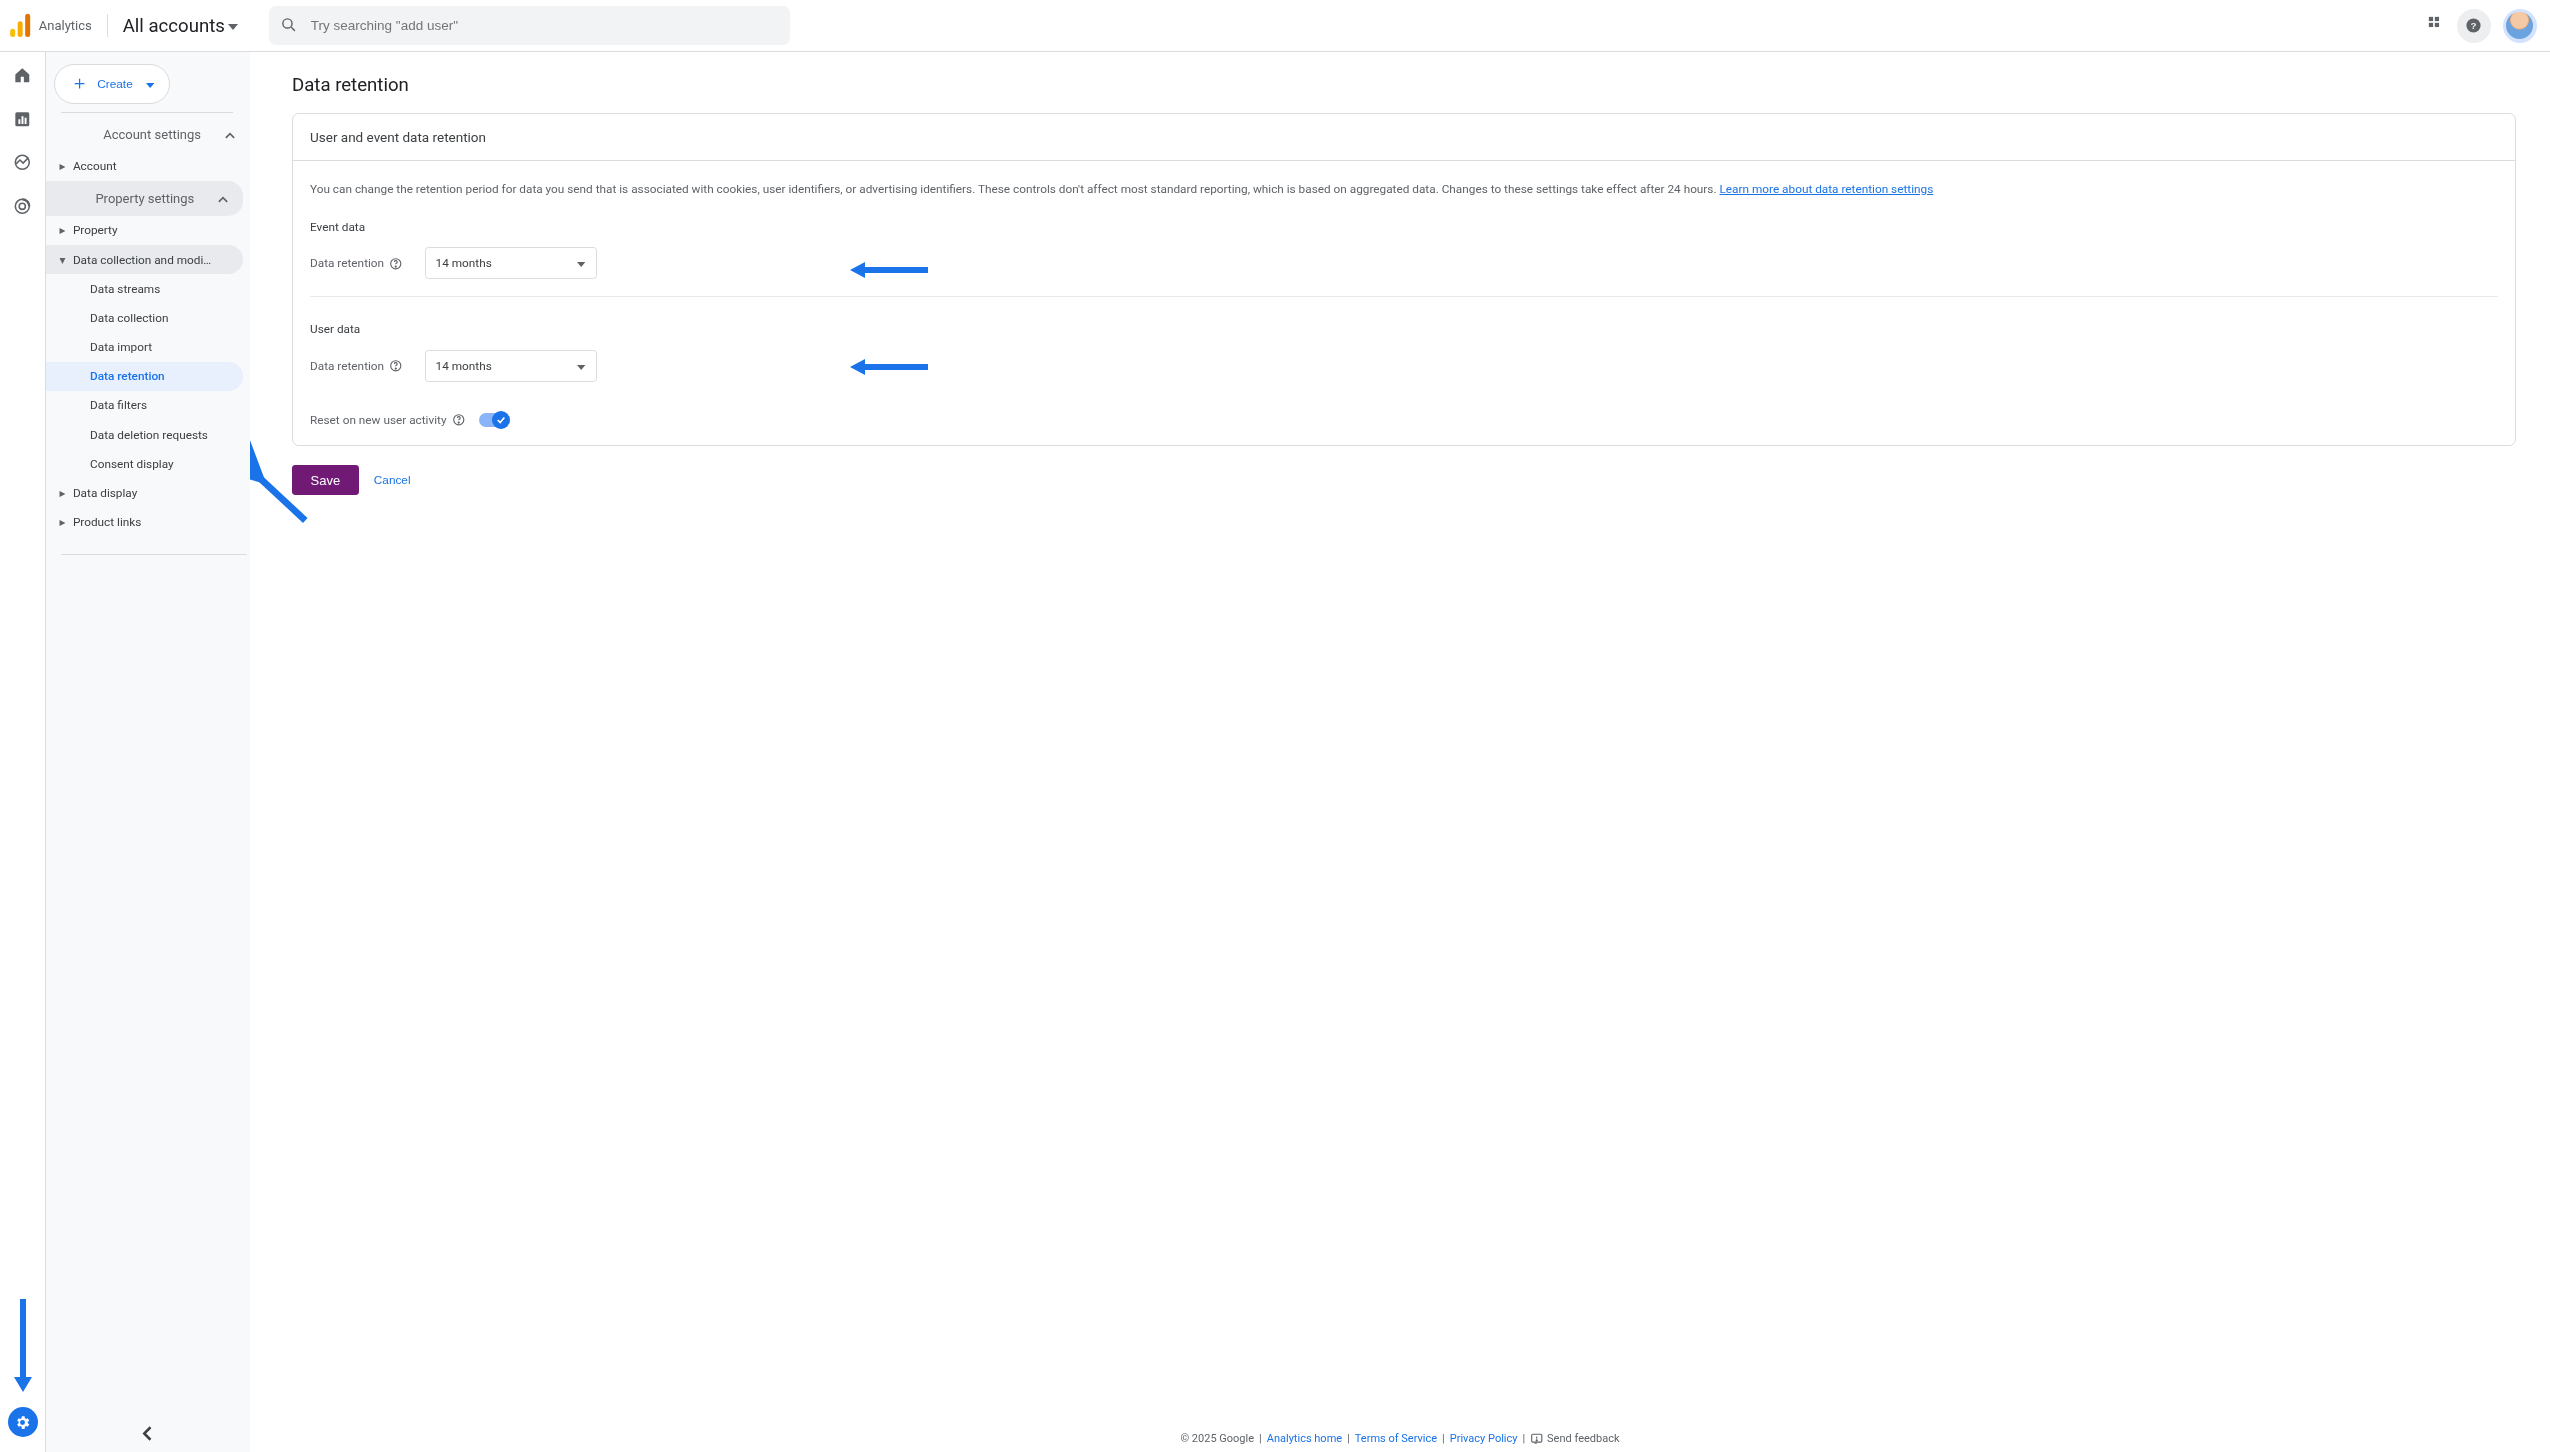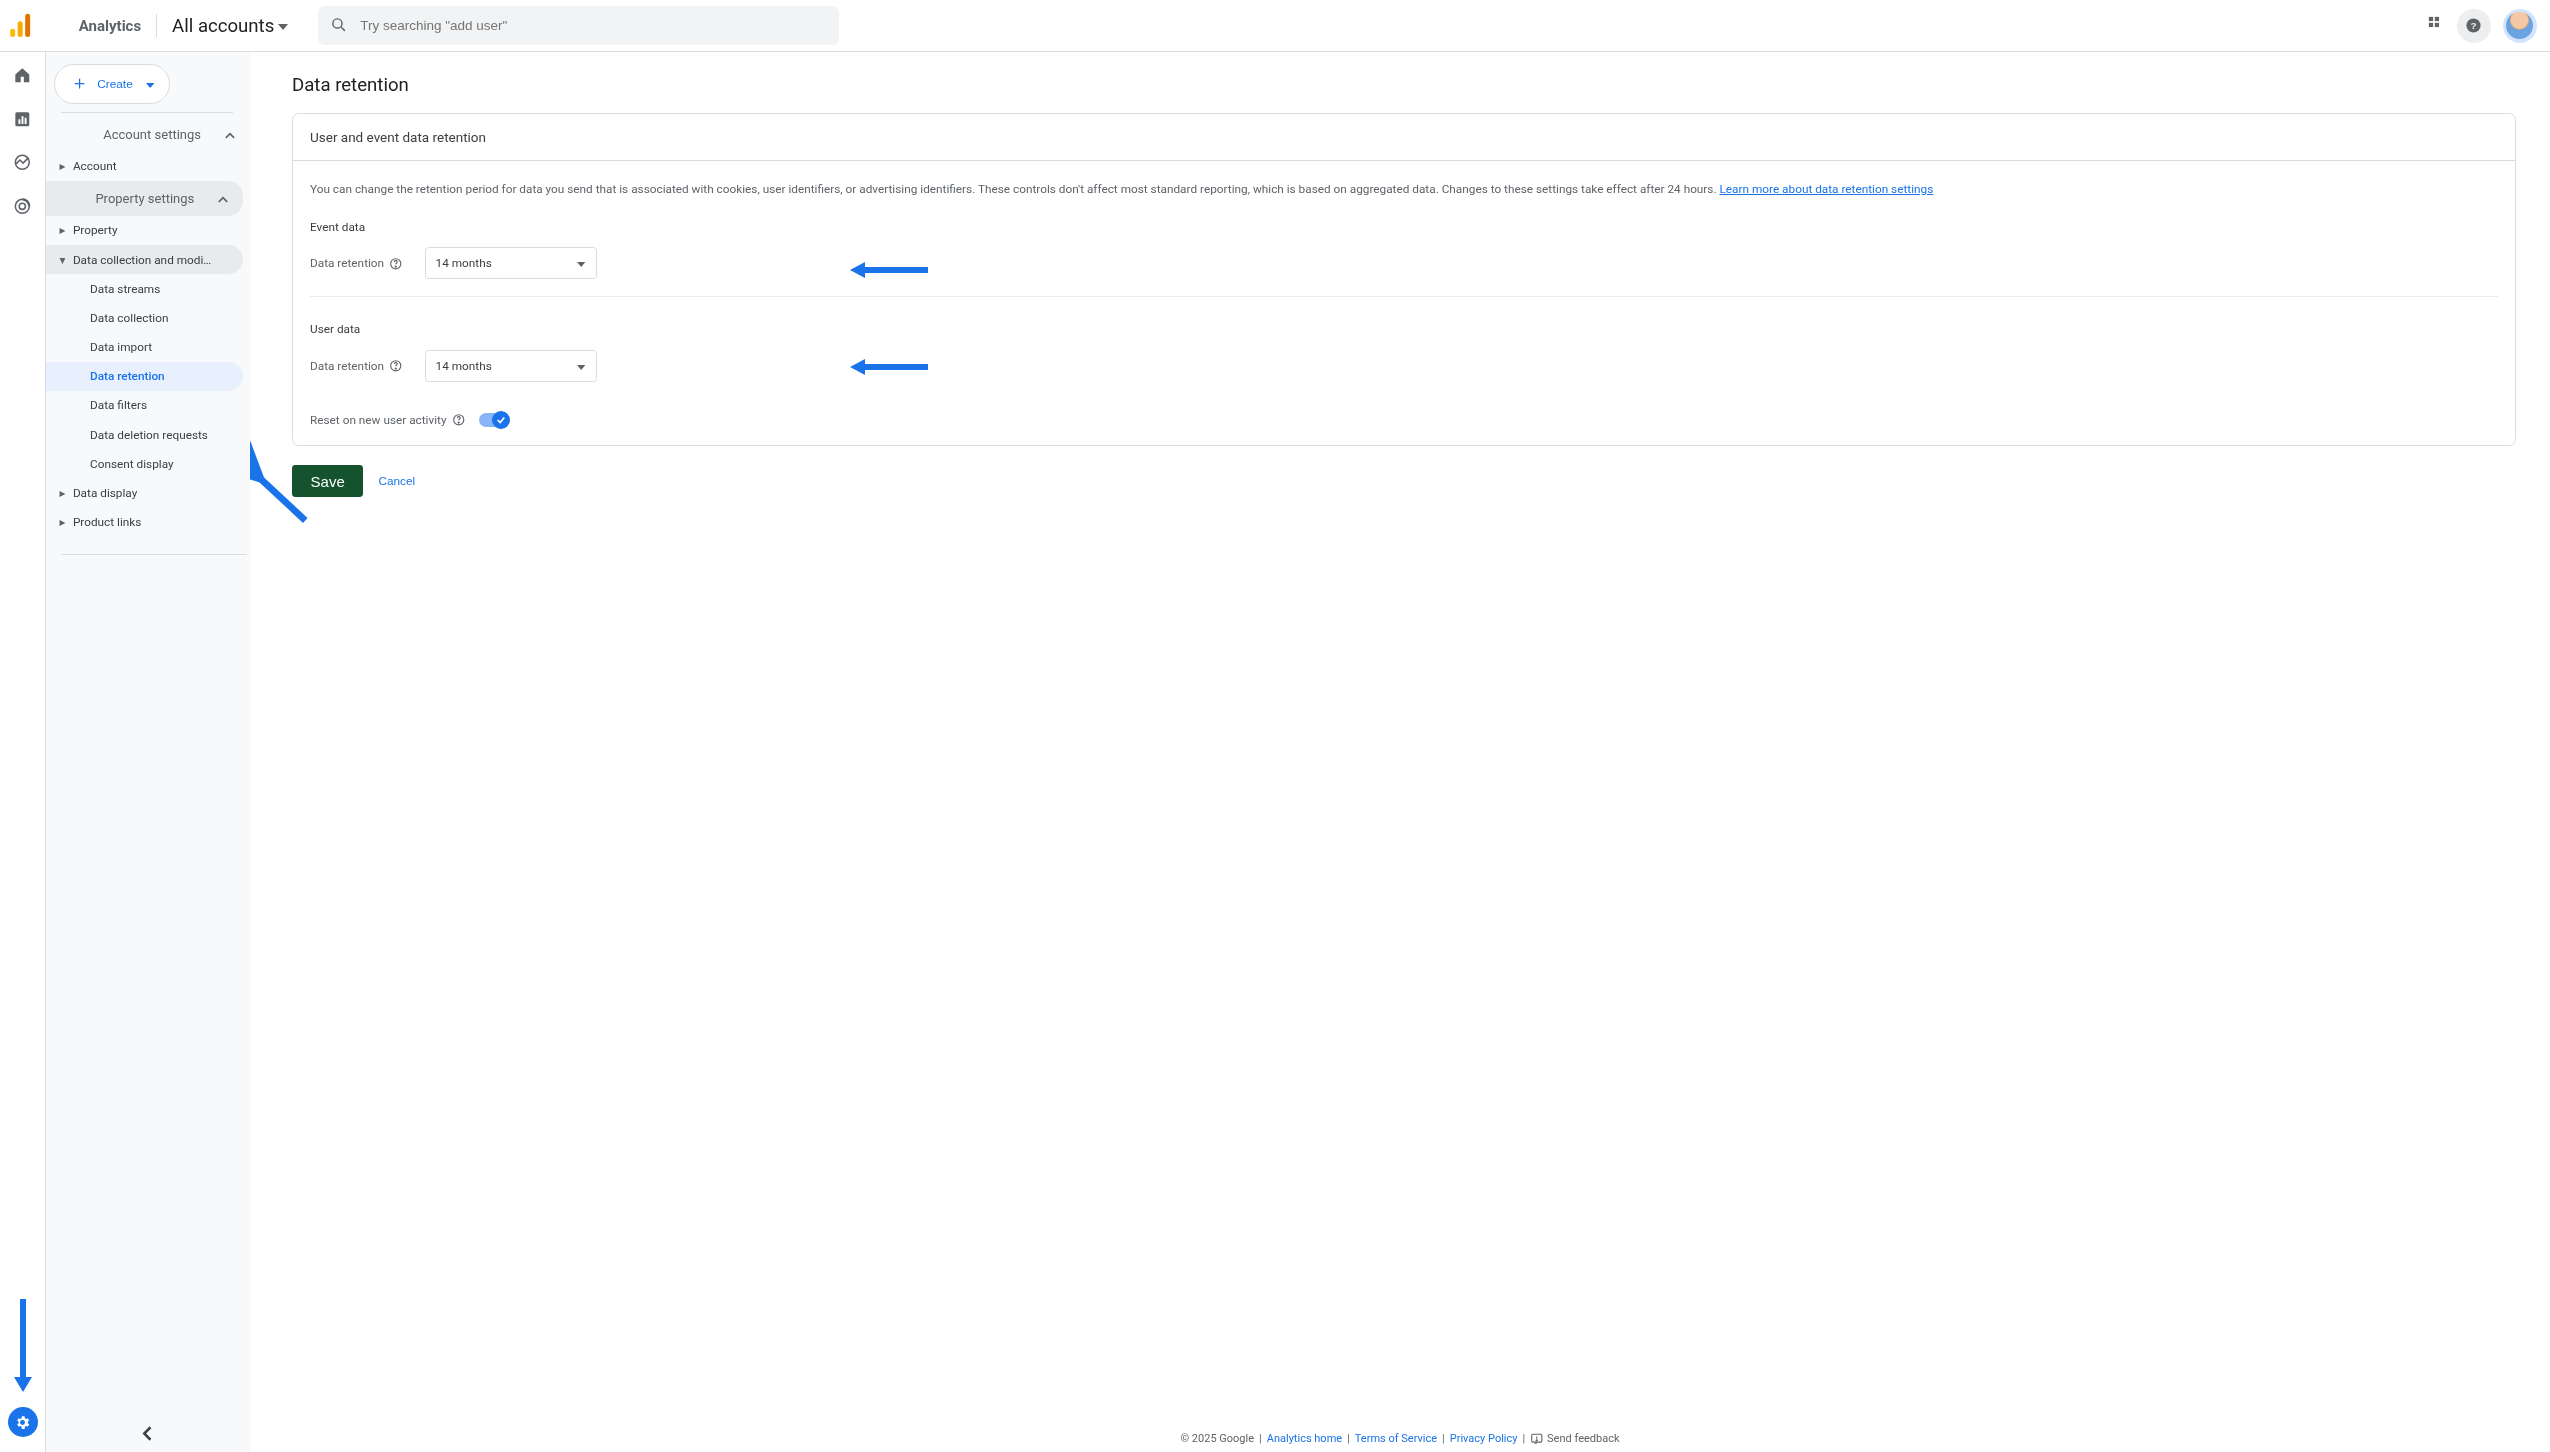--- a/index.html
+++ b/index.html
@@ -14,21 +14,21 @@
   .topbar {
     display: flex;
     align-items: center;
     height: 52px;
     border-bottom: 0.8px solid #dadce0;
     padding: 0 13.5px 0 6.7px;
     gap: 6.7px;
   }
   .logo-group { display: flex; align-items: center; gap: 6.7px; padding-left:3.4px; }
   .logo-bars svg { width: 22px; height: 25px; }
-  .brand { font-size: 15px; color:#5f6368; font-weight:700;margin-left:40px; }
+  .brand { font-size: 13px; color:#5f6368; font-weight:400; }
   .vbar { width:0.8px; height:23.6px; background:#dadce0; margin:0 8.4px; }
   .account-picker { display:flex; align-items:center; gap:3.4px; font-size:18.6px; font-weight:400; cursor:pointer; color:#202124; }
   .account-picker svg { width:10px; height:10px; }
   .searchbar {
     margin-left: 23.6px;
     flex: 0 0 521px;
     height:39px;
     background:#f1f3f4;
     border-radius:6.7px;
     display:flex;
@@ -135,21 +135,21 @@
   .switch {
     position:relative; width:30px; height:13.5px; background:#8ab4f8;
     border-radius:8.4px;
   }
   .switch .knob {
     position:absolute; right:-1.7px; top:-2.5px; width:18.6px; height:18.6px;
     border-radius:50%; background:#1a73e8;
     display:flex; align-items:center; justify-content:center; color:#fff;
   }
   .actions { margin-top:18.6px; display:flex; align-items:center; gap:15px;}
-  .btn-primary { background:#14532d; color:#fff; border:none; border-radius:3.4px; padding:7.6px 18.6px; font-size:15px; font-weight:500; cursor:pointer;}
+  .btn-primary { background:#701a75; color:#fff; border:none; border-radius:3.4px; padding:7.6px 18.6px; font-size:13px; font-weight:500; cursor:pointer;}
   .btn-text { background:none; border:none; color:#1a73e8; font-size:11.8px; cursor:pointer;}
   
   .footer {
     position:absolute; bottom:6.7px; left:0; right:0;
     text-align:center; font-size:11px; color:#5f6368;
     display:flex; justify-content:center; align-items:center; gap:5px;
   }
   .footer a { color:#1a73e8; text-decoration:none; }
   .footer .sep { color:#5f6368; }
   .footer .fb { color:#5f6368; display:flex; align-items:center; gap:3.4px; text-decoration:none; cursor:pointer;}

